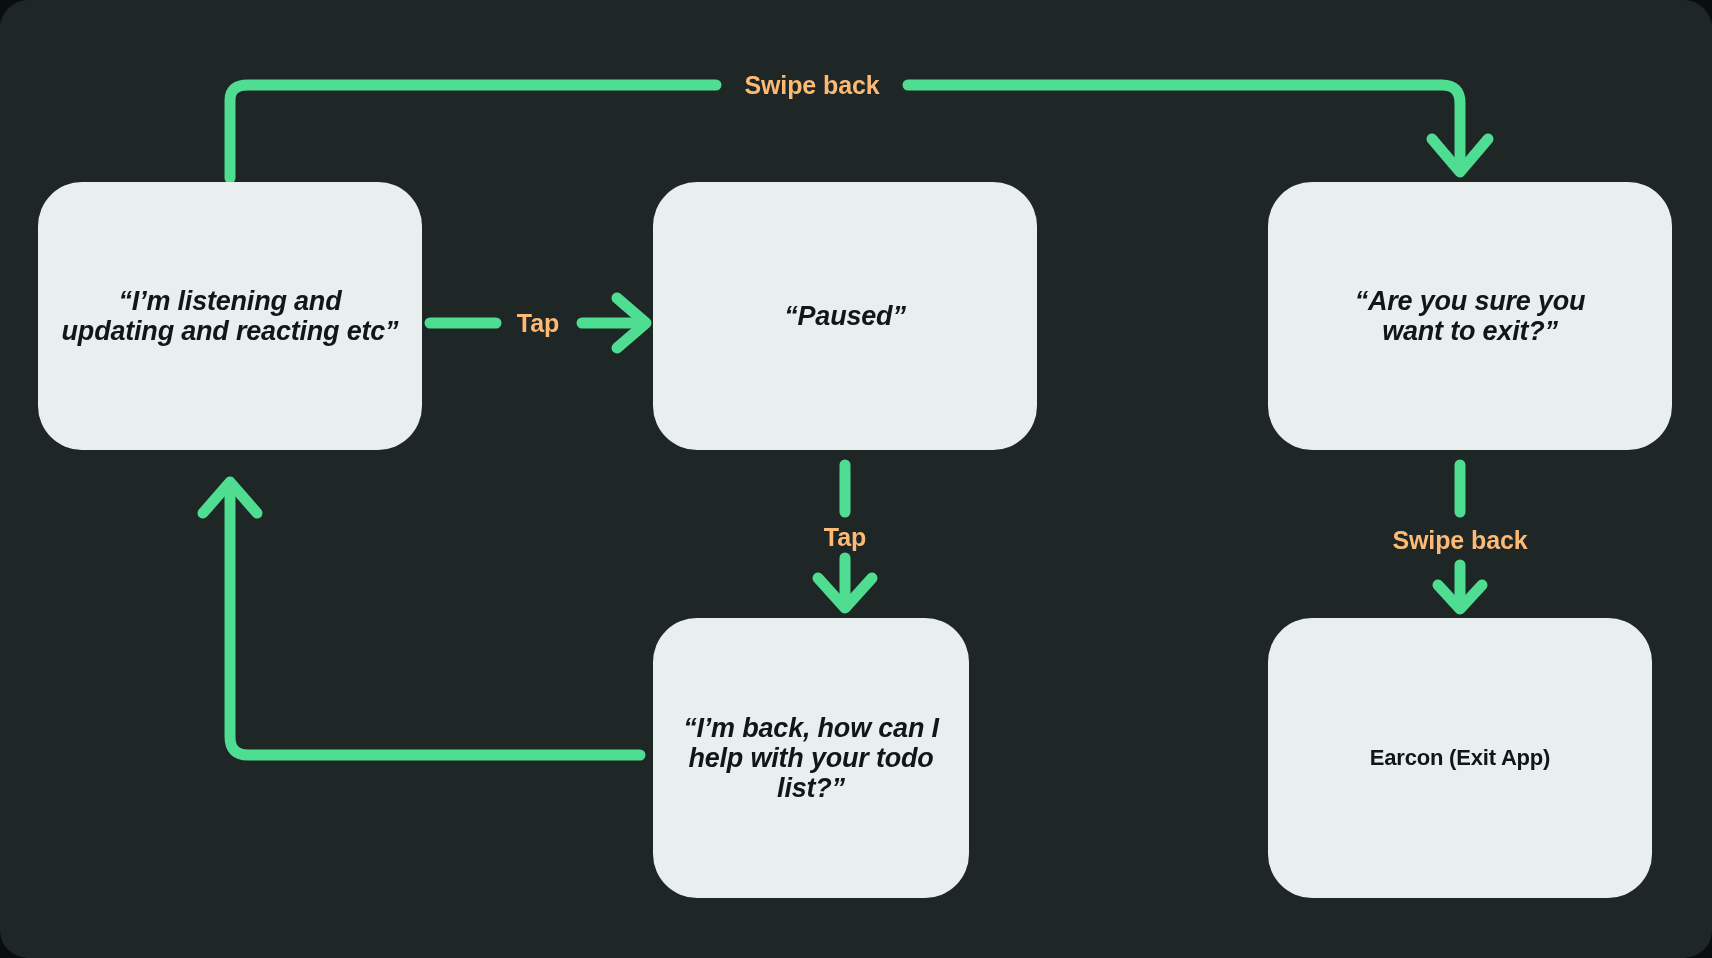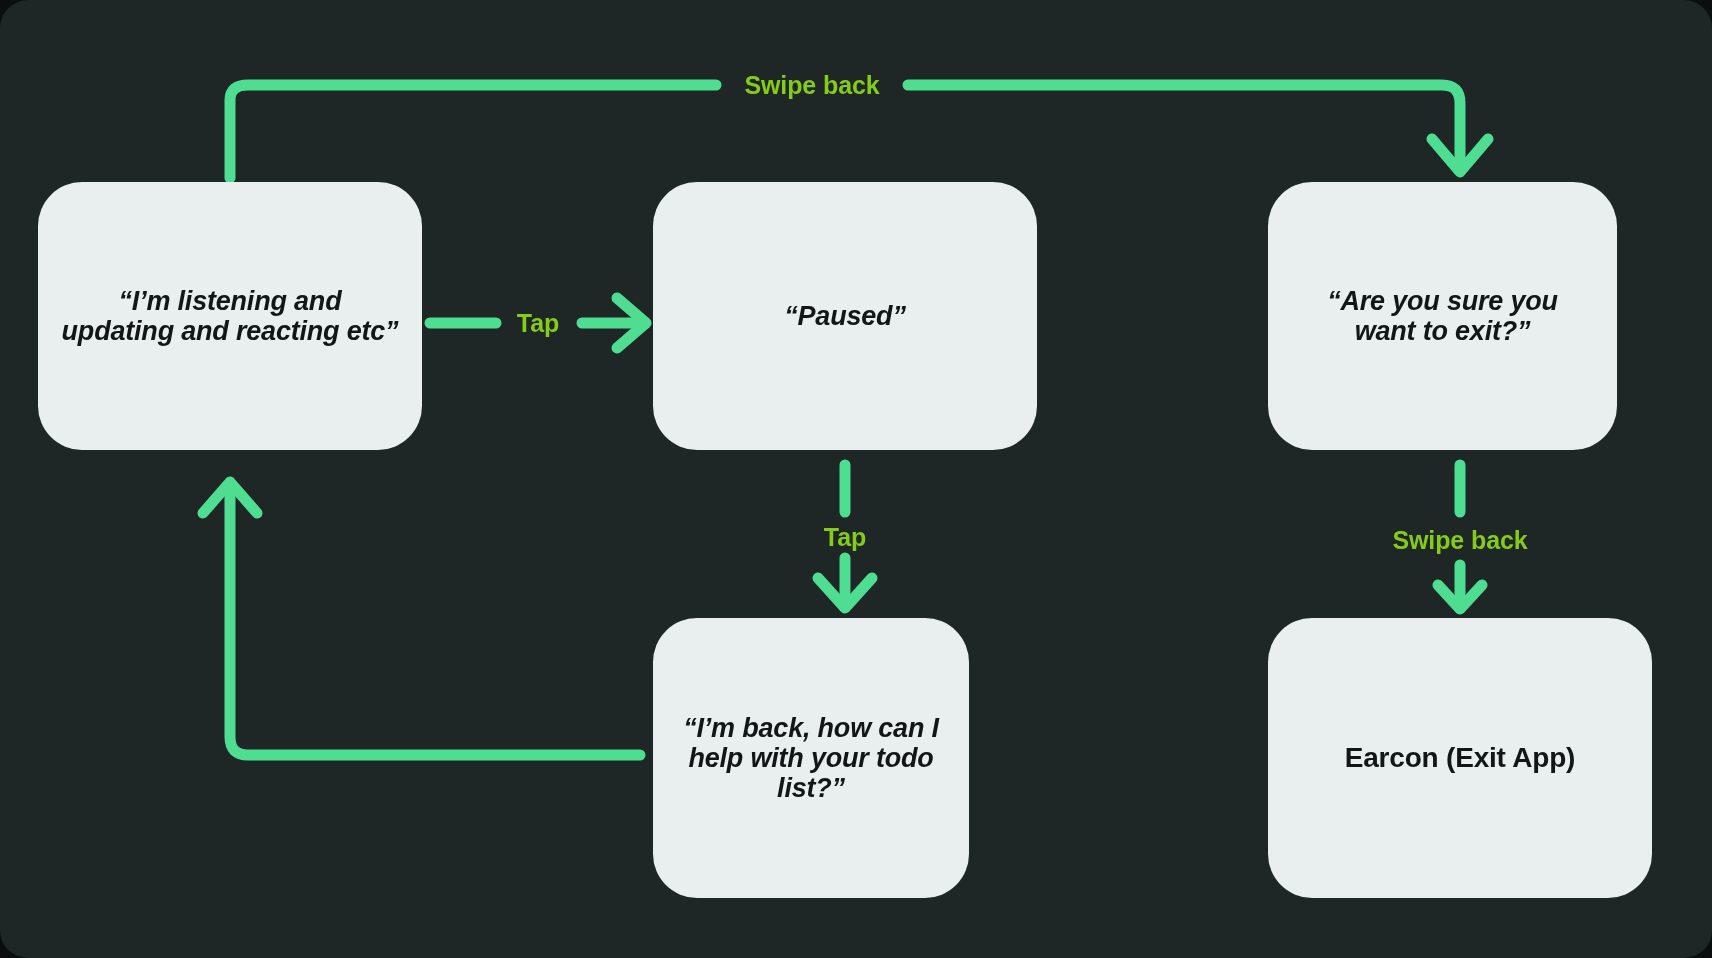--- a/index.html
+++ b/index.html
@@ -42,25 +42,25 @@
     color: #121616;
     font-weight: bold;
     font-style: italic;
     font-size: 27px;
     line-height: 1.12;
     text-align: center;
     letter-spacing: -0.2px;
   }
   .node-label.upright {
     font-style: normal;
-    font-size: 28px;
+    font-size: 22px;
   }
   .edge-label {
     position: absolute;
-    color: #84cc16;
+    color: #fdba74;
     font-weight: bold;
     font-size: 25px;
     letter-spacing: -0.1px;
     white-space: nowrap;
     transform: translate(-50%, -50%);
     text-align: center;
   }
 </style>
 </head>
 <body>
@@ -93,21 +93,21 @@
   </svg>
 
   <div class="node" style="left:653px; top:182px; width:384px; height:268px;">
     <div class="node-label">“Paused”</div>
   </div>
 
   <div class="node" style="left:38px; top:182px; width:384px; height:268px;">
     <div class="node-label">“I’m listening and updating and reacting etc”</div>
   </div>
 
-  <div class="node" style="left:1268px; top:182px; width:349px; height:268px;">
+  <div class="node" style="left:1268px; top:182px; width:404px; height:268px;">
     <div class="node-label" style="max-width:290px;">“Are you sure you want to exit?”</div>
   </div>
 
   <div class="node" style="left:653px; top:618px; width:316px; height:280px;">
     <div class="node-label" style="max-width:320px;">“I’m back, how can I help with your todo list?”</div>
   </div>
 
   <div class="node" style="left:1268px; top:618px; width:384px; height:280px;">
     <div class="node-label upright">Earcon (Exit App)</div>
   </div>

